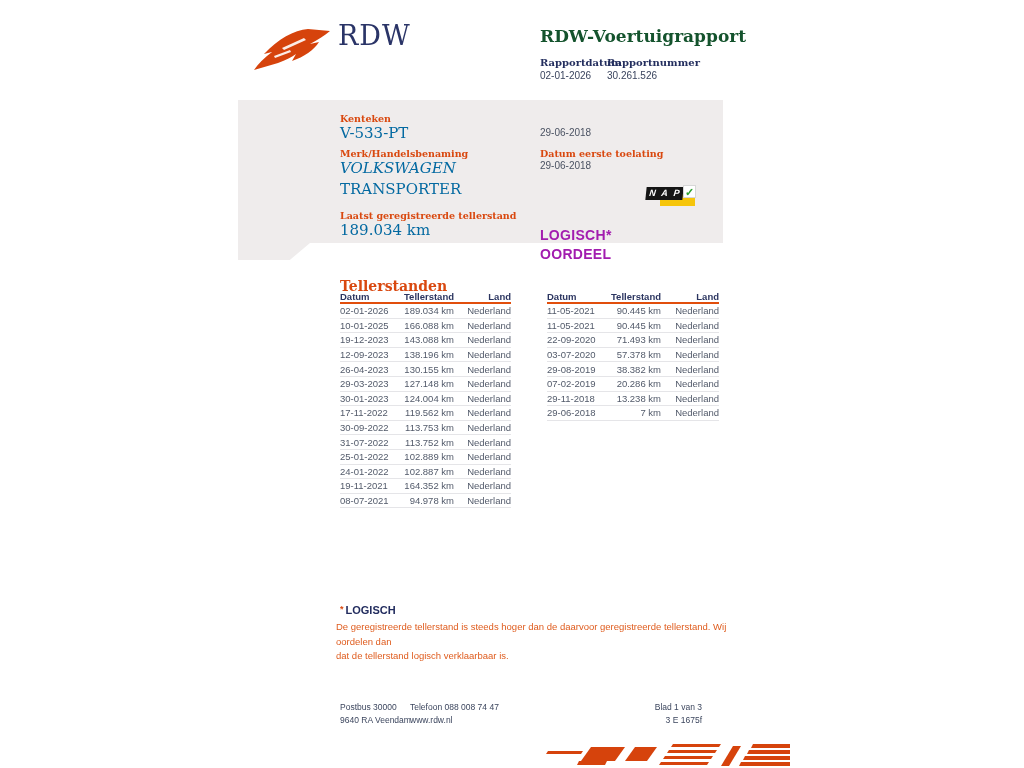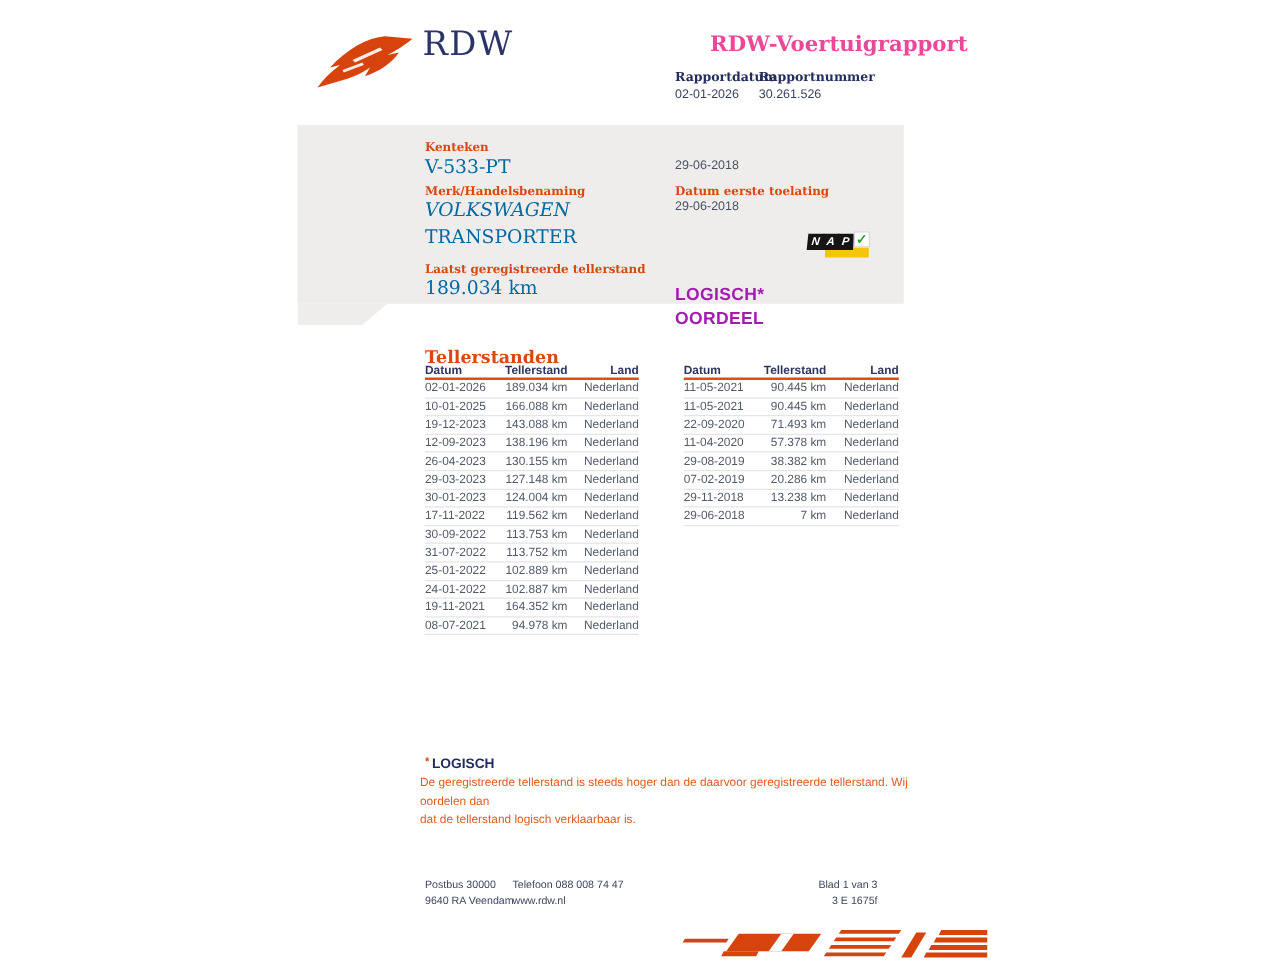--- a/index.html
+++ b/index.html
@@ -5,21 +5,21 @@
   * { margin:0; padding:0; box-sizing:border-box; }
   html,body { width:1024px; height:768px; background:#ffffff; overflow:hidden;
               font-family:"Liberation Sans", sans-serif; }
   .page { position:relative; width:996px; height:768px; background:#fff; }
 
   
   .logo-svg { position:absolute; left:252px; top:26px; width:80px; height:46px; }
   .wordmark { position:absolute; left:338px; top:20px; font-family:"DejaVu Serif", serif;
               font-size:27px; color:#2a3467; letter-spacing:1px; }
   .doc-title { position:absolute; left:540px; top:26px; font-family:"DejaVu Serif", serif;
-               font-weight:bold; font-size:17px; color:#ec4899;margin-left:28px; }
+               font-weight:bold; font-size:17px; color:#14532d; }
   .meta-label { position:absolute; top:57px; font-size:10px; font-weight:bold; color:#232e5e;
                 font-family:"DejaVu Serif", serif; }
   .meta-value { position:absolute; top:70px; font-size:10px; color:#3a445e; }
   .ml1,.mv1 { left:540px; } .ml2,.mv2 { left:607px; }
 
   
   .panel { position:absolute; left:238px; top:100px; width:485px; height:143px; background:#efecec; }
   .panel-tail { position:absolute; left:238px; top:243px; width:72px; height:17px; background:#efecec;
                 clip-path:polygon(0 0,100% 0,72% 100%,0 100%); }
   .p-abs { position:absolute; }
@@ -211,21 +211,21 @@
           <span class="tcell c0">11-05-2021</span>
           <span class="tcell c1">90.445 km</span>
           <span class="tcell c2">Nederland</span>
         </div>
         <div class="trow">
           <span class="tcell c0">22-09-2020</span>
           <span class="tcell c1">71.493 km</span>
           <span class="tcell c2">Nederland</span>
         </div>
         <div class="trow">
-          <span class="tcell c0">11-04-2020</span>
+          <span class="tcell c0">03-07-2020</span>
           <span class="tcell c1">57.378 km</span>
           <span class="tcell c2">Nederland</span>
         </div>
         <div class="trow">
           <span class="tcell c0">29-08-2019</span>
           <span class="tcell c1">38.382 km</span>
           <span class="tcell c2">Nederland</span>
         </div>
         <div class="trow">
           <span class="tcell c0">07-02-2019</span>

